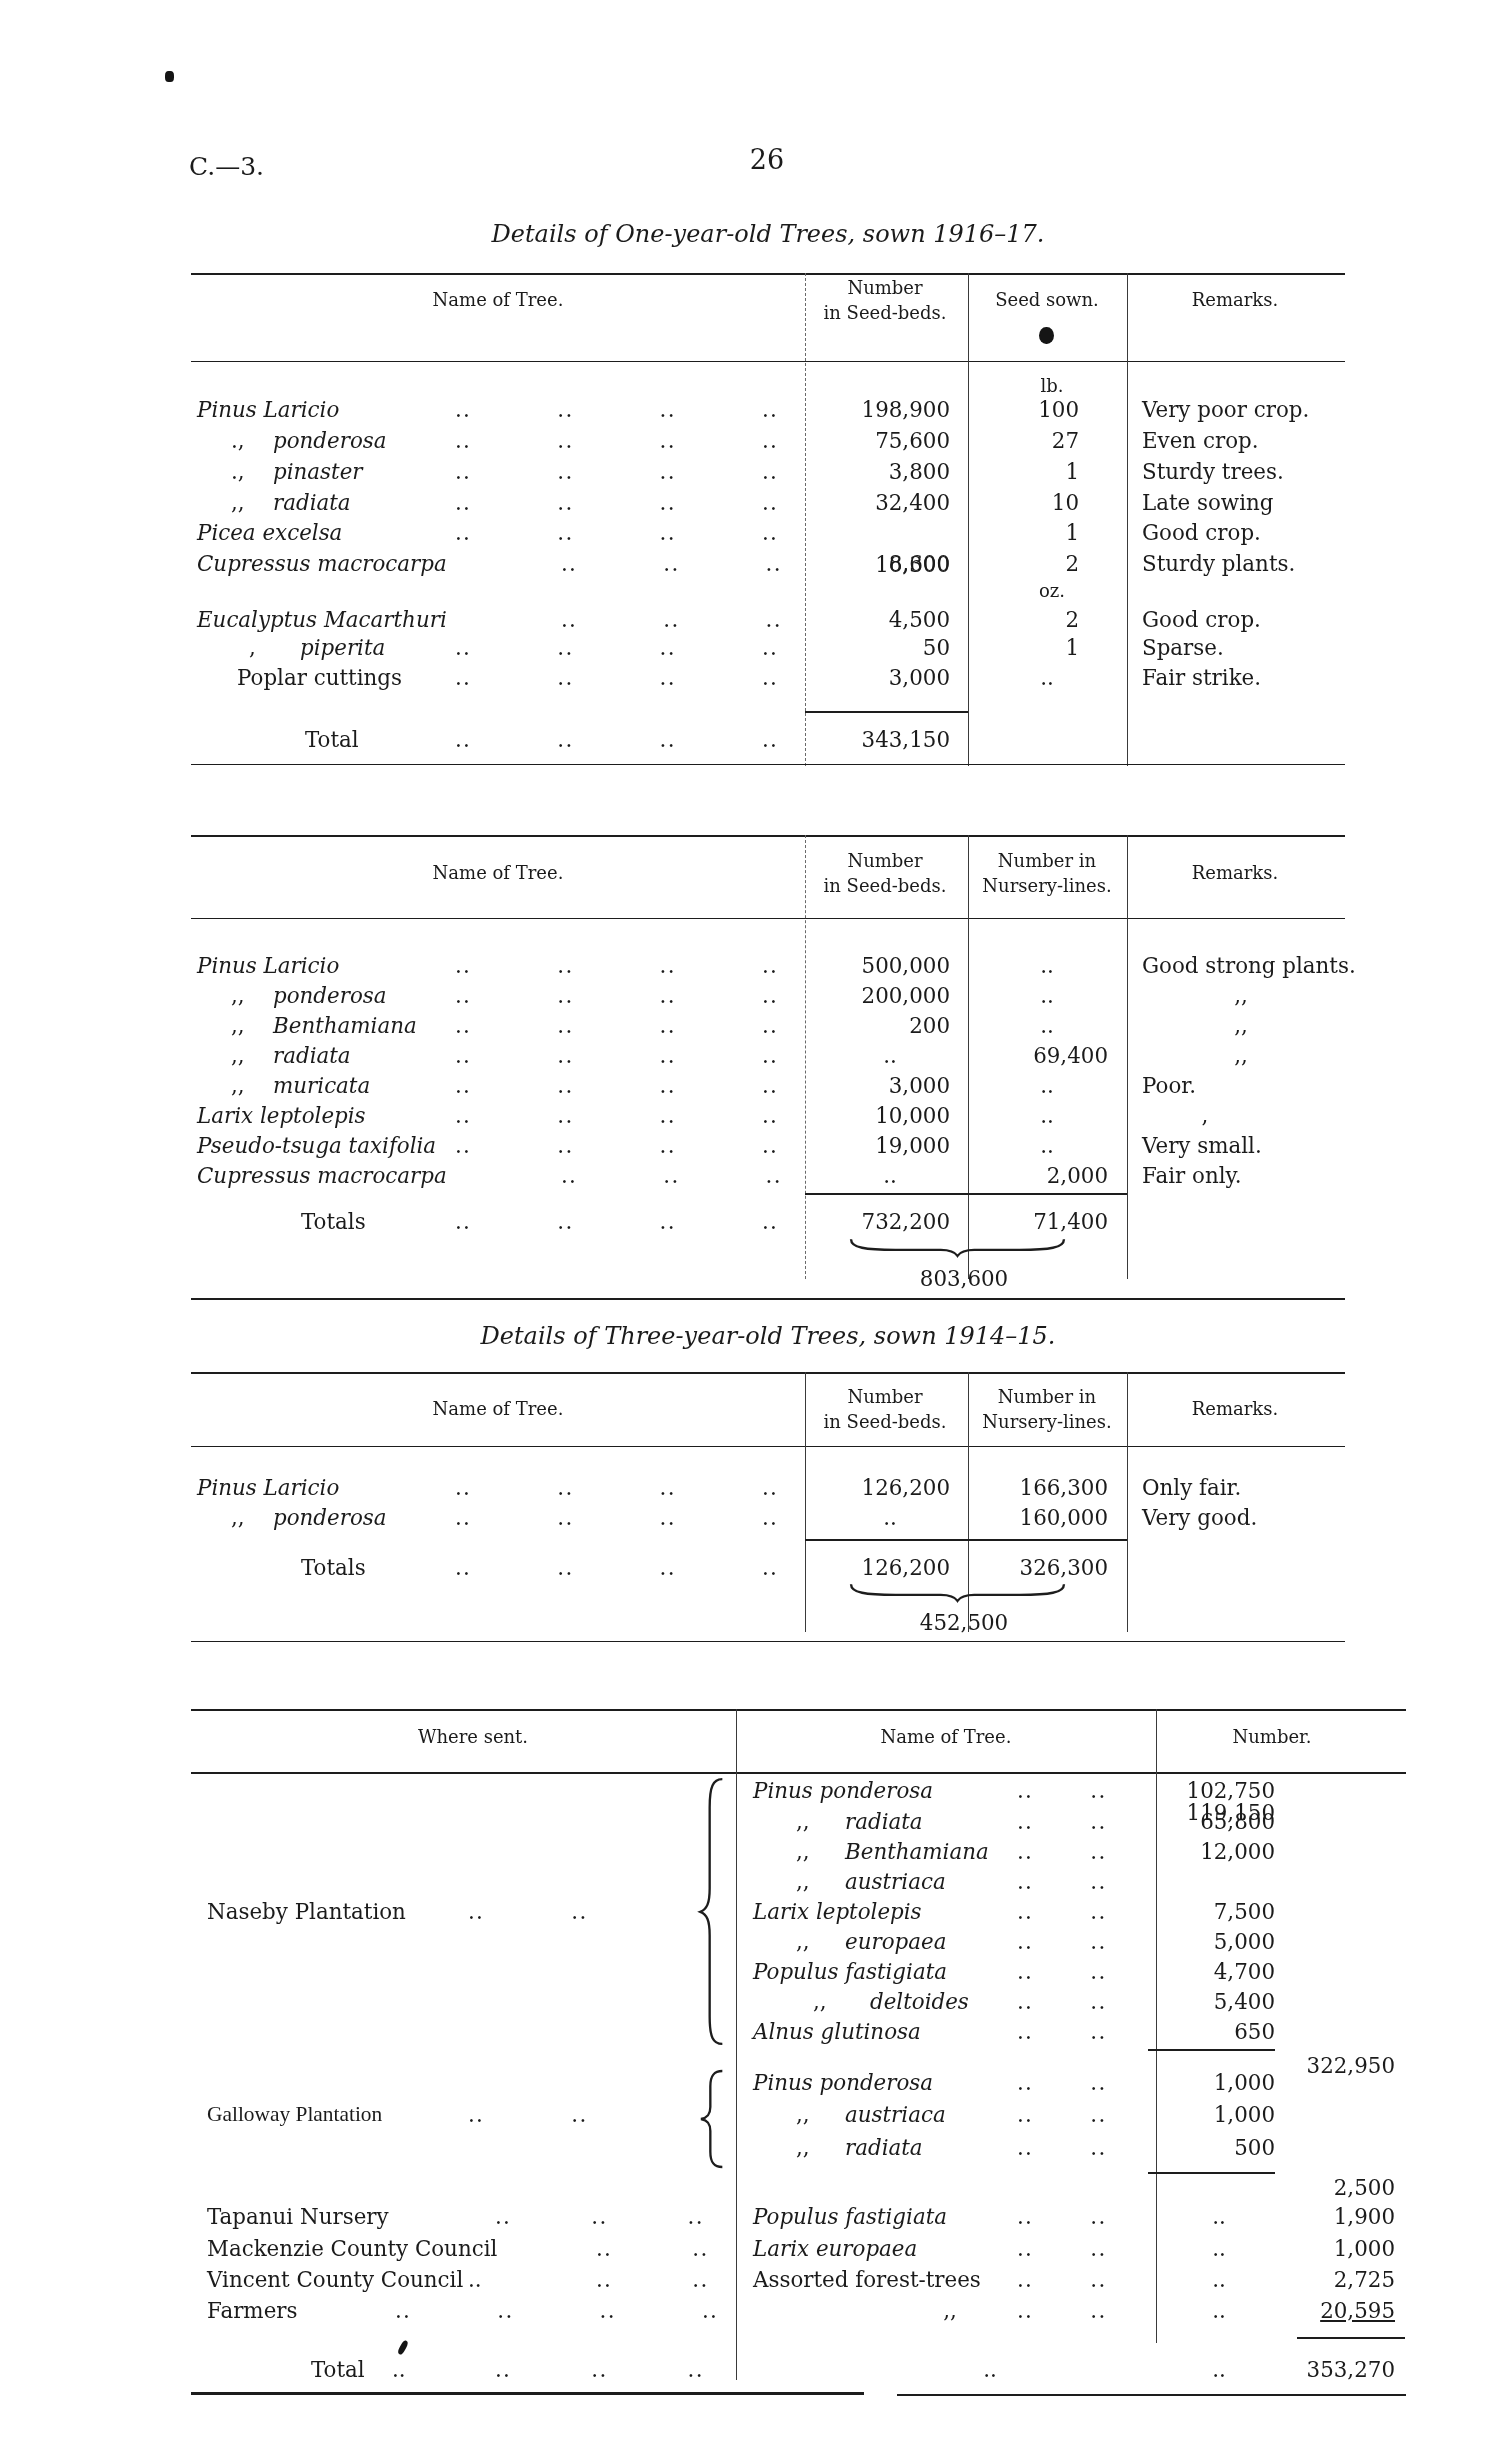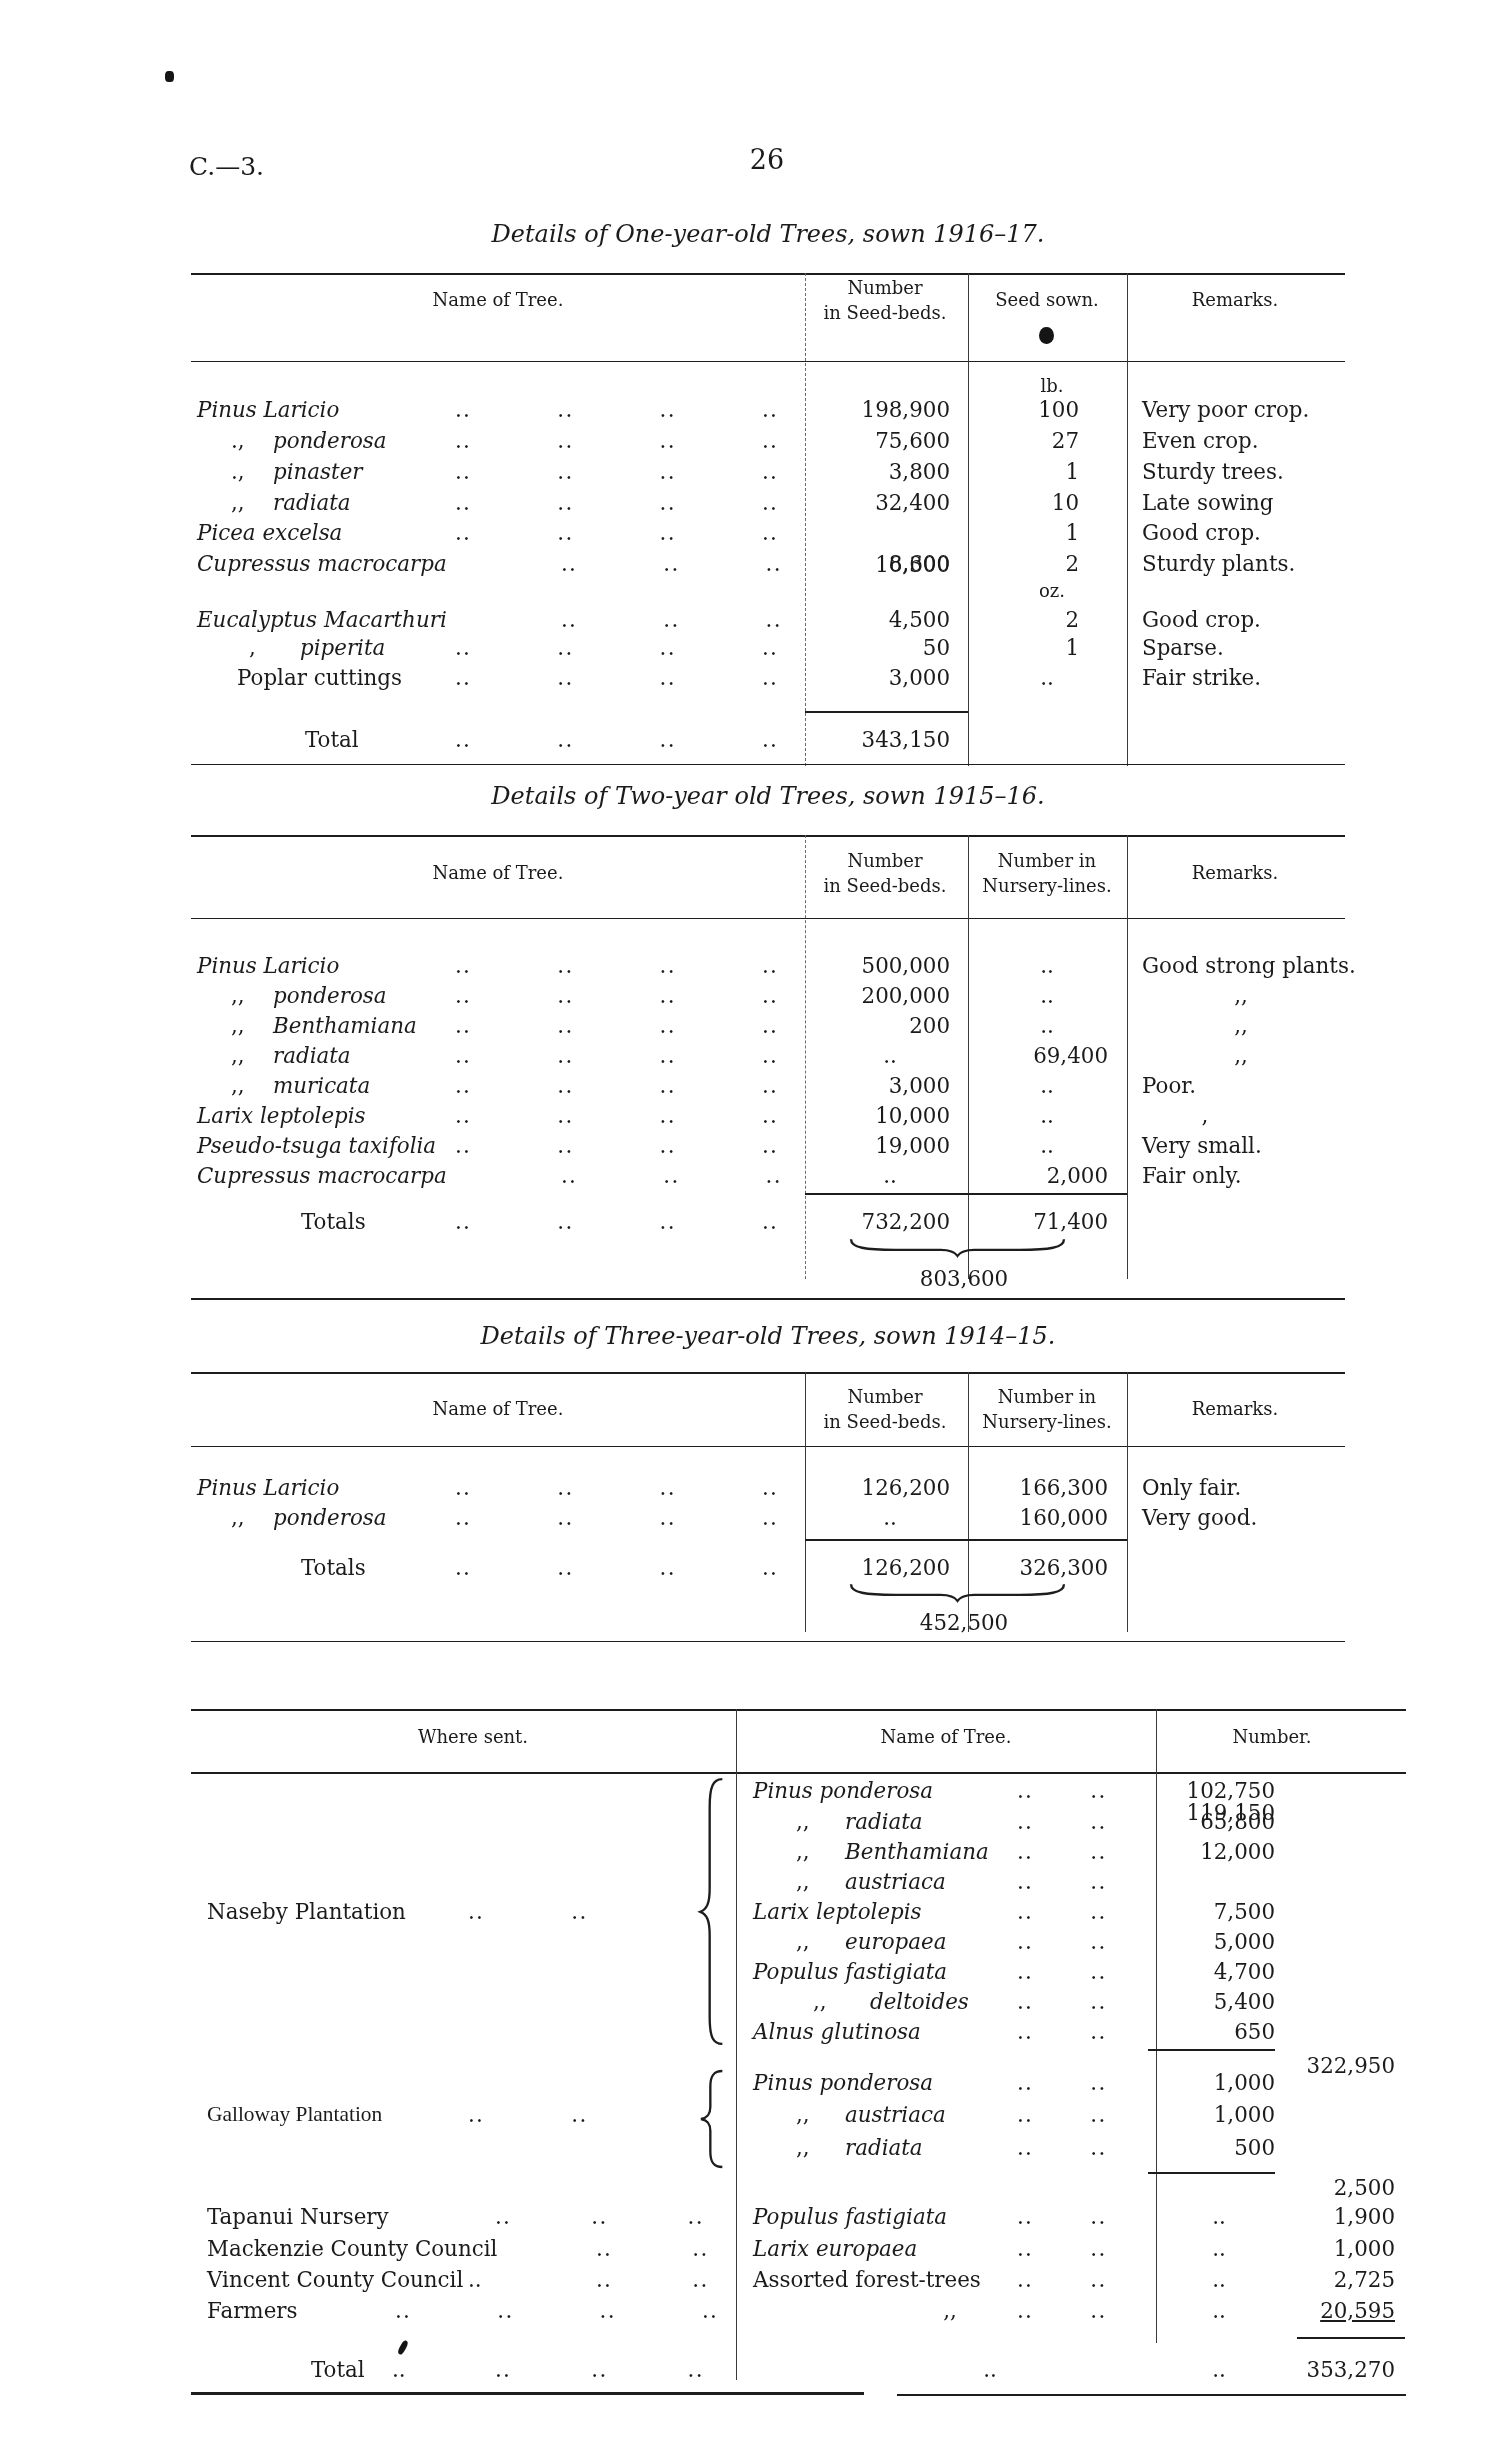--- a/index.html
+++ b/index.html
@@ -110,21 +110,20 @@
   <span class="t rt" style="left:950px; top:664px;">3,000</span>
   <span class="t c" style="left:1047px; top:664px;">..</span>
   <span class="t" style="left:1142px; top:664px;">Fair strike.</span>
 
   <div class="hr" style="left:805px; top:711px; width:163px; height:2px;"></div>
   <span class="t" style="left:305px; top:726px;">Total</span>
   <span class="t dots4" style="left:455px; top:726px;">.. .. .. ..</span>
   <span class="t rt" style="left:950px; top:726px;">343,150</span>
   <div class="hr" style="left:191px; top:764px; width:1154px; height:1.3px;"></div>
 
-  <span class="t title c" style="left:768px; top:783px;">Details of Two-year old Trees, sown 1915–16.</span>
   <div class="hr" style="left:191px; top:835px; width:1154px; height:2px;"></div>
   <span class="t hd c" style="left:498px; top:861px;">Name of Tree.</span>
   <span class="t hd c" style="left:885px; top:849px;">Number</span>
   <span class="t hd c" style="left:885px; top:874px;">in Seed-beds.</span>
   <span class="t hd c" style="left:1047px; top:849px;">Number in</span>
   <span class="t hd c" style="left:1047px; top:874px;">Nursery-lines.</span>
   <span class="t hd c" style="left:1235px; top:861px;">Remarks.</span>
   <div class="hr" style="left:191px; top:918px; width:1154px; height:1.3px;"></div>
   <div class="vr vrd" style="left:805px; top:835px; height:444px;"></div>
   <div class="vr" style="left:968px; top:835px; height:444px;"></div>

